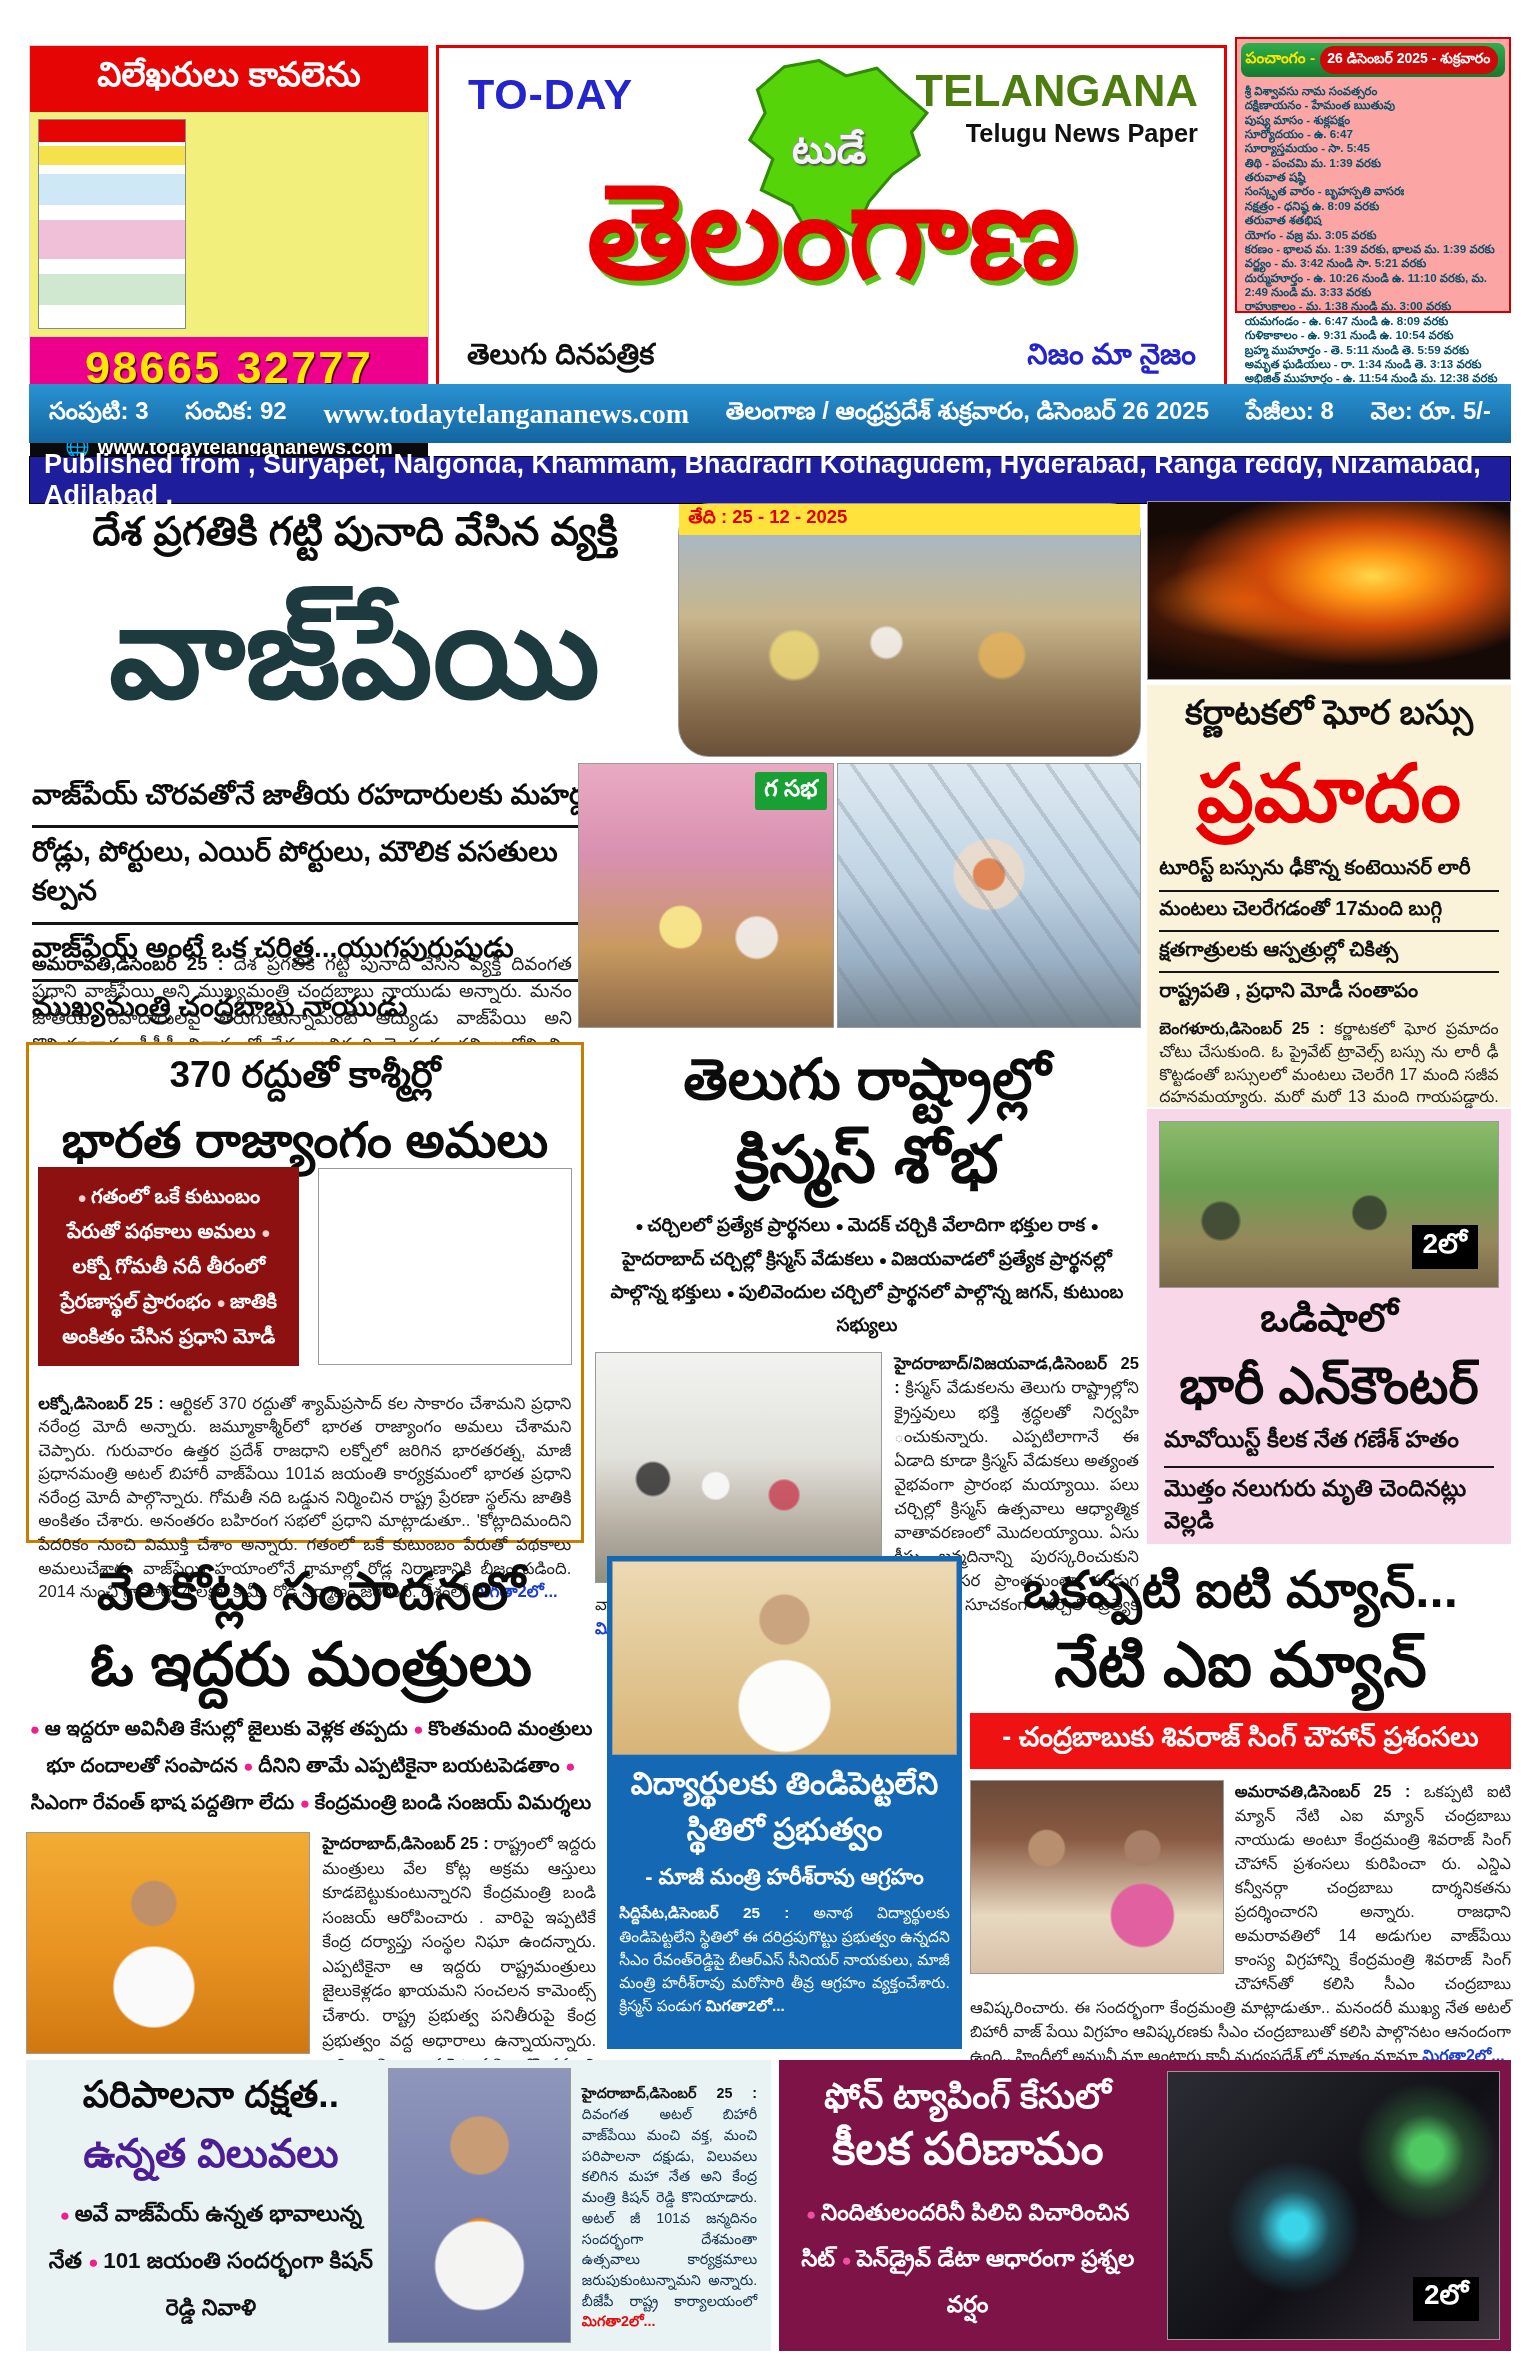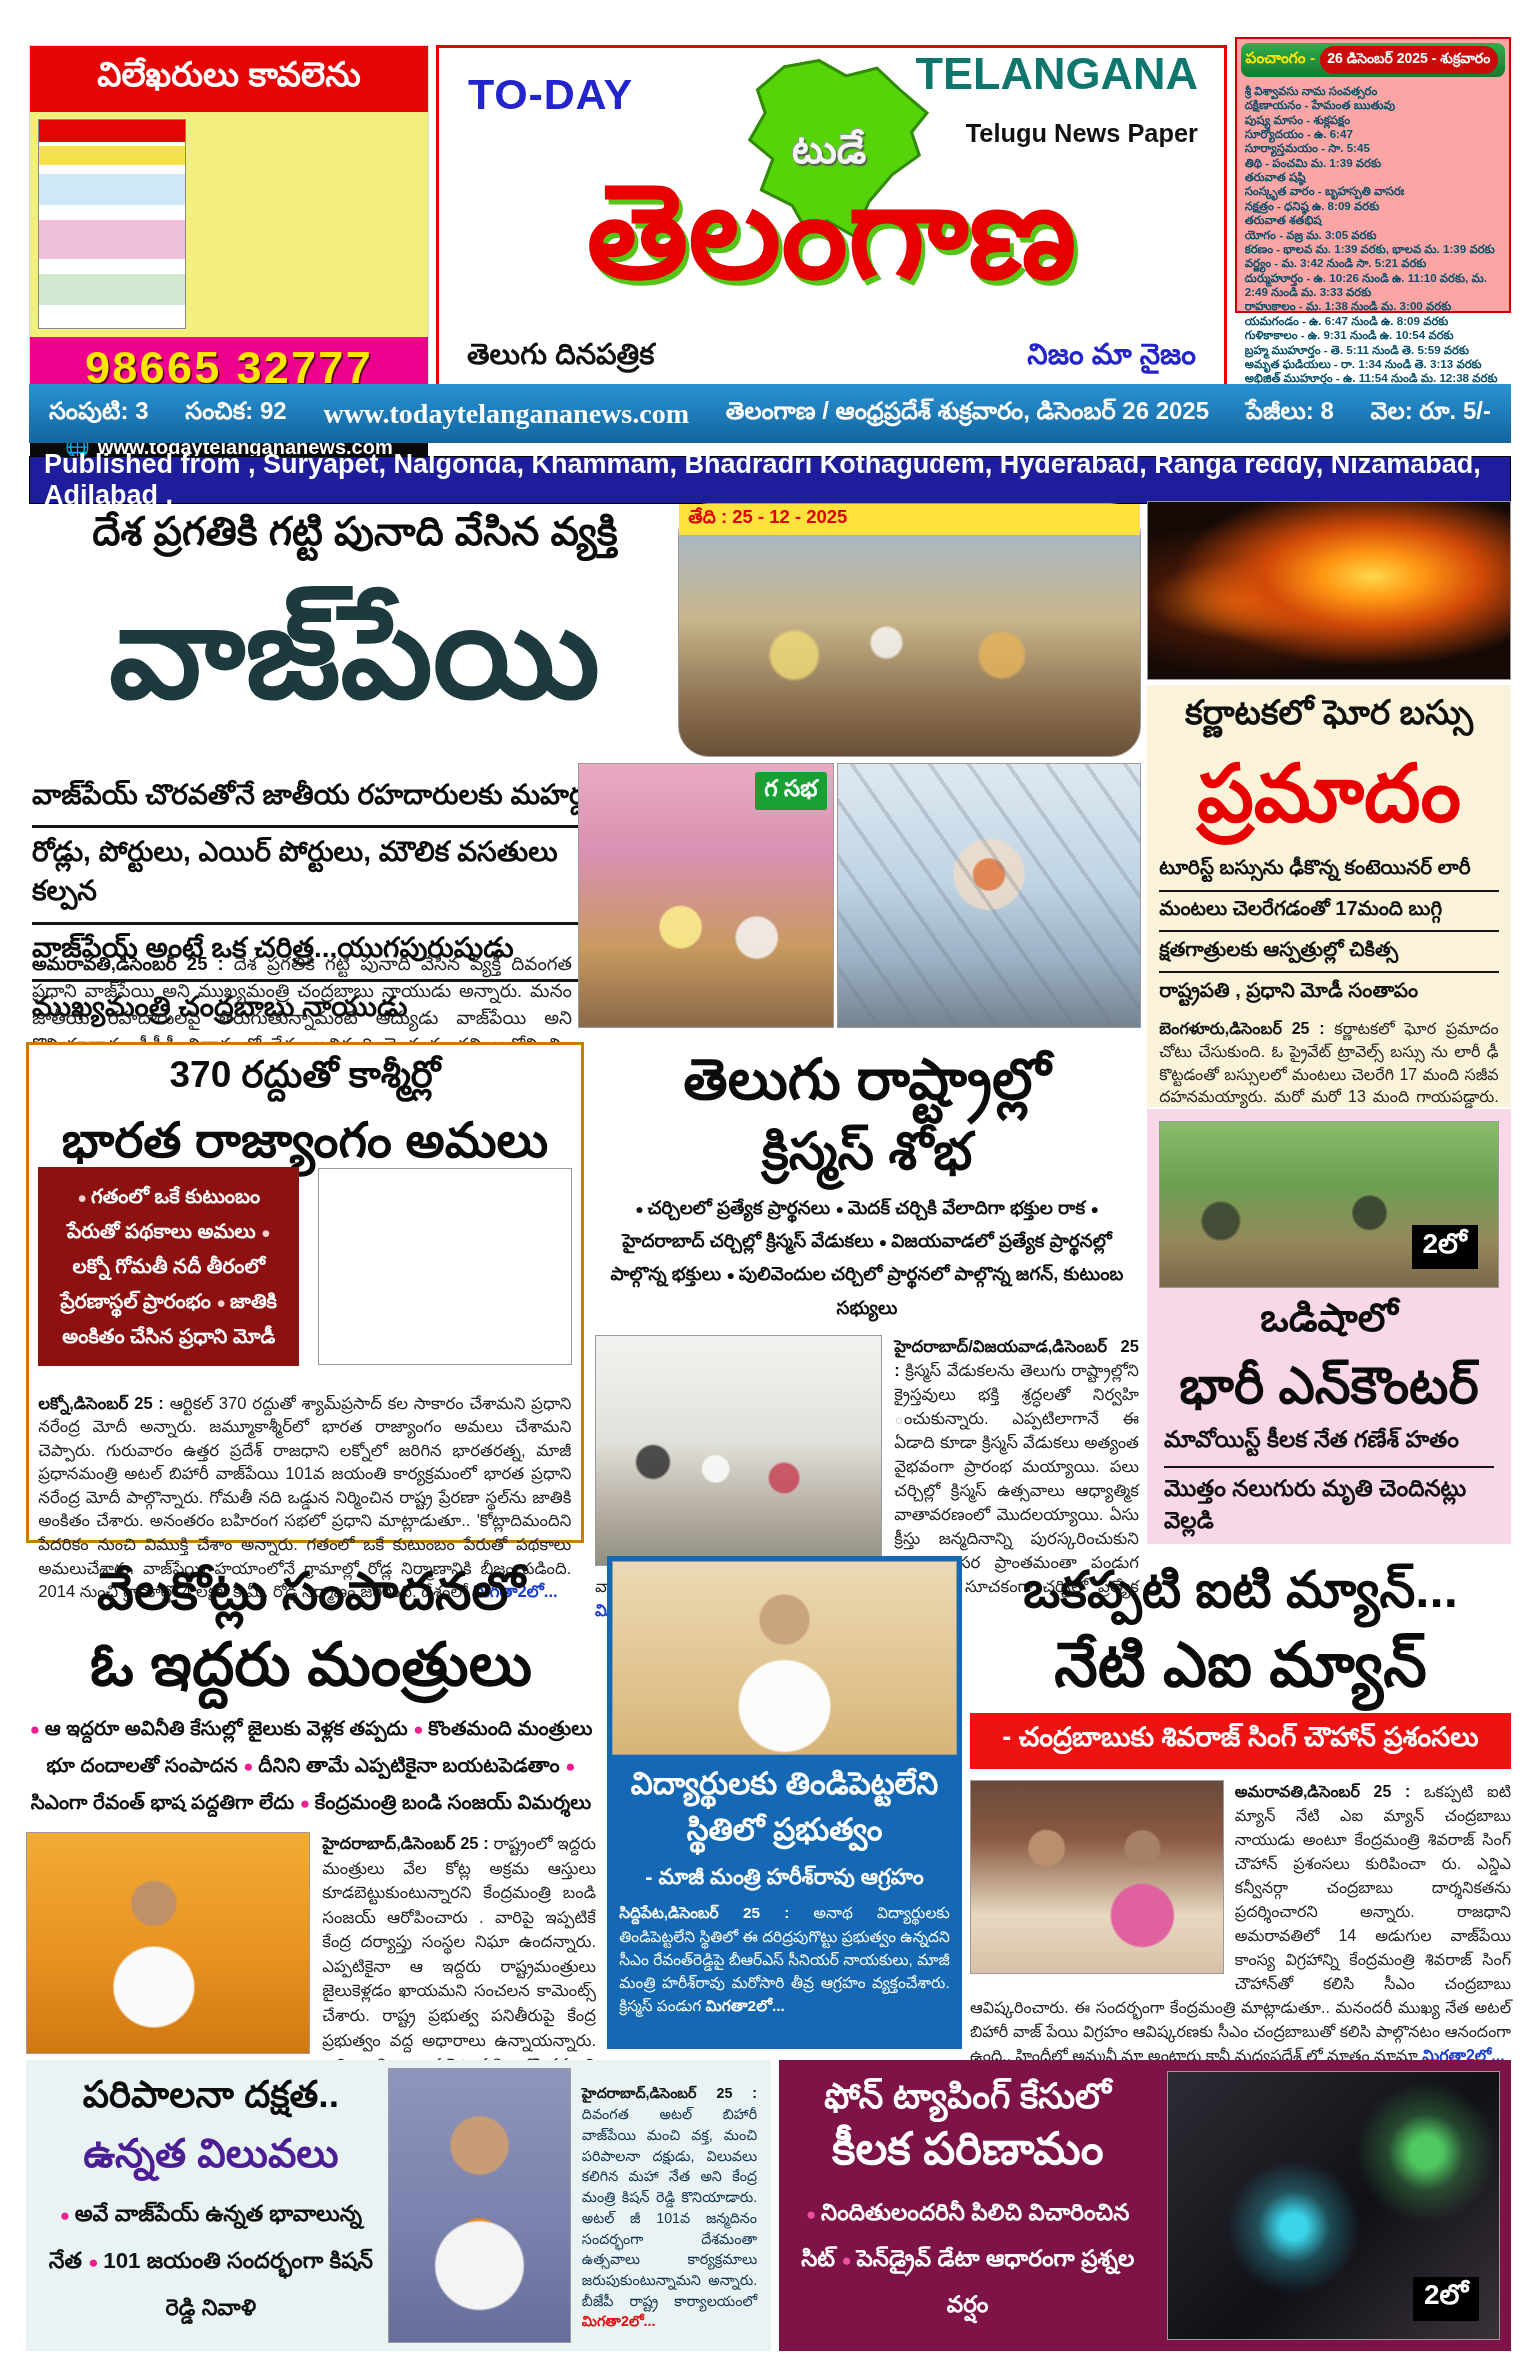--- a/index.html
+++ b/index.html
@@ -21,21 +21,21 @@
   .ad-text{flex:1;color:#121a7a;font-weight:800;font-size:21px;line-height:1.4;text-align:center;padding:0 4.6px;}
   .ad-phone{background:#ec008c;color:#ffe600;font-weight:900;font-size:45px;text-align:center;
             padding:4.6px 0;letter-spacing:2.3px;text-shadow:1.5px 2.3px 0 #5a0030;}
   .ad-black{background:#0a0a0a;color:#fff;text-align:center;padding:6.2px 0;font-size:20px;font-weight:bold;line-height:1.45;}
   .mail-ico{color:#ff4040;margin-right:7.7px;}
   .web-ico{color:#58b8ff;margin-right:7.7px;}
 
   
   .masthead{left:436px;top:45px;width:785px;height:344px;background:#fff;border:3.1px solid #e60000;}
   .mh-today{position:absolute;left:29px;top:21.6px;color:#2424cc;font-size:43px;font-weight:900;letter-spacing:0.8px;}
-  .mh-telangana{position:absolute;right:26px;top:0;color:#0f766e;font-size:45px;font-weight:900;}
+  .mh-telangana{position:absolute;right:26px;top:17px;color:#4d7c0f;font-size:45px;font-weight:900;}
   .mh-tag-en{position:absolute;right:26px;top:71px;color:#111;font-size:25.4px;font-weight:900;}
   .mh-map{position:absolute;left:299px;top:10.8px;width:193px;height:181px;}
   .mh-map-label{position:absolute;left:54px;top:68px;color:#f4f4f4;font-size:40px;font-weight:900;
     text-shadow:1.5px 1.5px 1.5px #555,-0.8px -0.8px 0 #999;}
   .mh-logo{position:absolute;left:0;right:0;top:99px;text-align:center;color:#e80000;font-size:131px;
     font-weight:900;line-height:1.3;text-shadow:3.9px 4.6px 0 #58c41a;white-space:nowrap;}
   .mh-left-tag{position:absolute;left:28px;bottom:14px;color:#111;font-size:29px;font-weight:900;}
   .mh-right-tag{position:absolute;right:28px;bottom:14px;color:#2424cc;font-size:29px;font-weight:900;}
 
   
@@ -141,21 +141,21 @@
   .k-h1{font-size:37px;font-weight:900;text-align:center;margin-top:9.3px;color:#0c0c0c;}
   .k-h2{font-size:49px;font-weight:900;text-align:center;color:#0c0c0c;line-height:1.45;}
   .k-red{position:absolute;left:9.3px;top:122px;width:261px;height:199px;background:#8e1111;color:#fff;
     box-sizing:border-box;padding:12.3px 10.8px;text-align:center;font-size:20px;font-weight:800;line-height:1.75;}
   .k-red .bullet::before{content:"● ";color:#ffd0d0;font-size:15.4px;}
   .k-body{position:absolute;left:9.3px;top:330px;width:533px;font-size:16.6px;line-height:1.42;text-align:justify;color:#222;}
 
   
   .xmas{left:595px;top:1042px;width:544px;height:501px;}
   .x-h1{font-size:57px;font-weight:900;text-align:center;color:#0c0c0c;line-height:1.3;}
-  .x-h2{font-size:52px;font-weight:900;text-align:center;color:#0c0c0c;line-height:1.35;}
+  .x-h2{font-size:65px;font-weight:900;text-align:center;color:#0c0c0c;line-height:1.35;}
   .x-bullets{text-align:center;font-size:18.5px;font-weight:800;line-height:1.8;margin-top:4.6px;}
   .x-bullets .bullet::before{content:"● ";font-size:14px;}
   .x-content{margin-top:10.8px;font-size:16.6px;line-height:1.45;text-align:justify;color:#222;}
 
   
   .odisha{left:1147px;top:1109px;width:364px;height:435px;background:#f8d7e8;box-sizing:border-box;}
   .o-h1{font-size:39px;font-weight:900;text-align:center;color:#0c0c0c;}
   .o-h2{font-size:51px;font-weight:900;text-align:center;color:#0c0c0c;line-height:1.4;}
   .o-sub1{margin:4.6px 17px 0;padding-bottom:7.7px;border-bottom:2.3px solid #151515;font-size:23px;font-weight:800;text-align:left;}
   .o-sub2{margin:7.7px 17px 0;font-size:23px;font-weight:800;text-align:left;}

